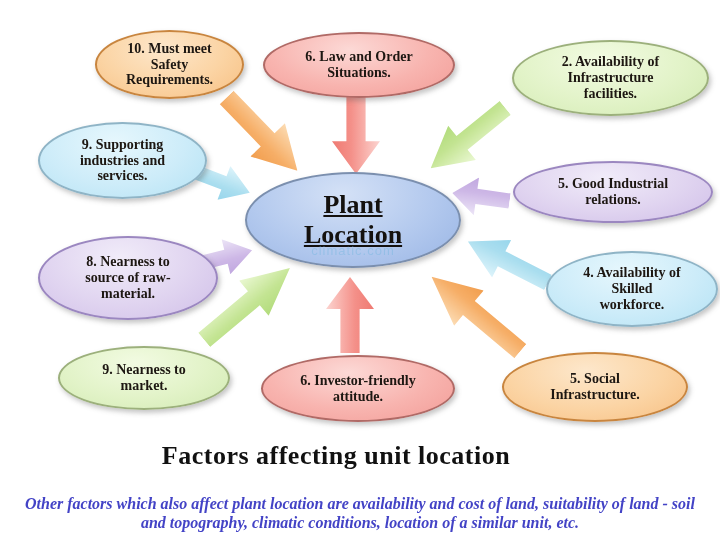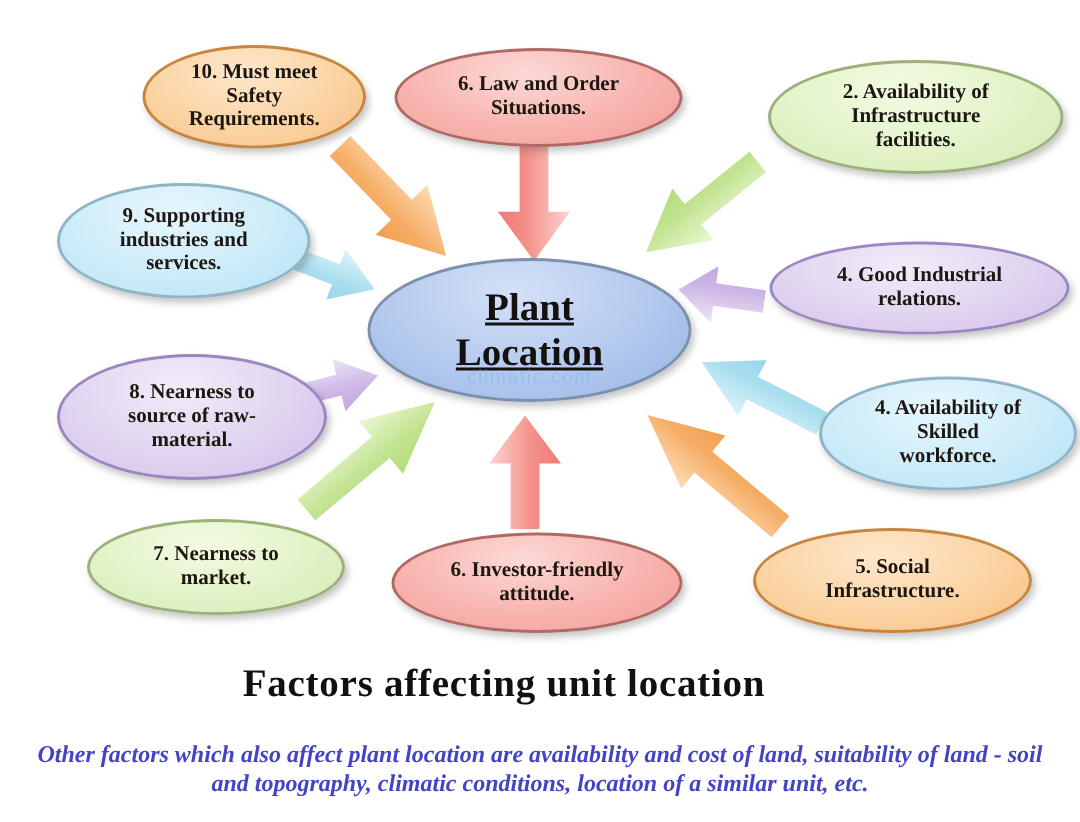--- a/index.html
+++ b/index.html
@@ -73,33 +73,33 @@
   <div class="arrow a-cyan" style="left:186px; top:163px; width:66px;  height:36px; transform:rotate(21deg);"></div>
   <div class="arrow a-orange" style="left:211px; top:110px; width:102px; height:48px; transform:rotate(46deg);"></div>
 
   <div class="node c-pink" style="left:263px; top:32px;  width:188px; height:62px;">
     <span class="lbl" style="max-width:140px;">6. Law and Order Situations.</span>
   </div>
   <div class="node c-green" style="left:512px; top:40px;  width:193px; height:72px;">
     <span class="lbl" style="max-width:135px;">2. Availability of Infrastructure facilities.</span>
   </div>
   <div class="node c-purple" style="left:513px; top:161px; width:196px; height:58px;">
-    <span class="lbl" style="max-width:140px;">4. Good Industrial relations.</span>
+    <span class="lbl" style="max-width:140px;">5. Good Industrial relations.</span>
   </div>
   <div class="node c-cyan" style="left:546px; top:251px; width:168px; height:72px;">
     <span class="lbl" style="max-width:108px;">4. Availability of Skilled workforce.</span>
   </div>
   <div class="node c-orange" style="left:502px; top:352px; width:182px; height:66px;">
     <span class="lbl" style="max-width:120px;">5. Social Infrastructure.</span>
   </div>
   <div class="node c-pink" style="left:261px; top:355px; width:190px; height:63px;">
     <span class="lbl" style="max-width:130px;">6. Investor-friendly attitude.</span>
   </div>
   <div class="node c-green" style="left:58px;  top:346px; width:168px; height:60px;">
-    <span class="lbl" style="max-width:110px;">7. Nearness to market.</span>
+    <span class="lbl" style="max-width:110px;">9. Nearness to market.</span>
   </div>
   <div class="node c-purple" style="left:38px;  top:236px; width:176px; height:80px;">
     <span class="lbl" style="max-width:105px;">8. Nearness to source of raw-material.</span>
   </div>
   <div class="node c-cyan" style="left:38px;  top:122px; width:165px; height:73px;">
     <span class="lbl" style="max-width:100px;">9. Supporting industries and services.</span>
   </div>
   <div class="node c-orange" style="left:95px;  top:30px;  width:145px; height:65px;">
     <span class="lbl" style="max-width:100px;">10. Must meet Safety Requirements.</span>
   </div>

